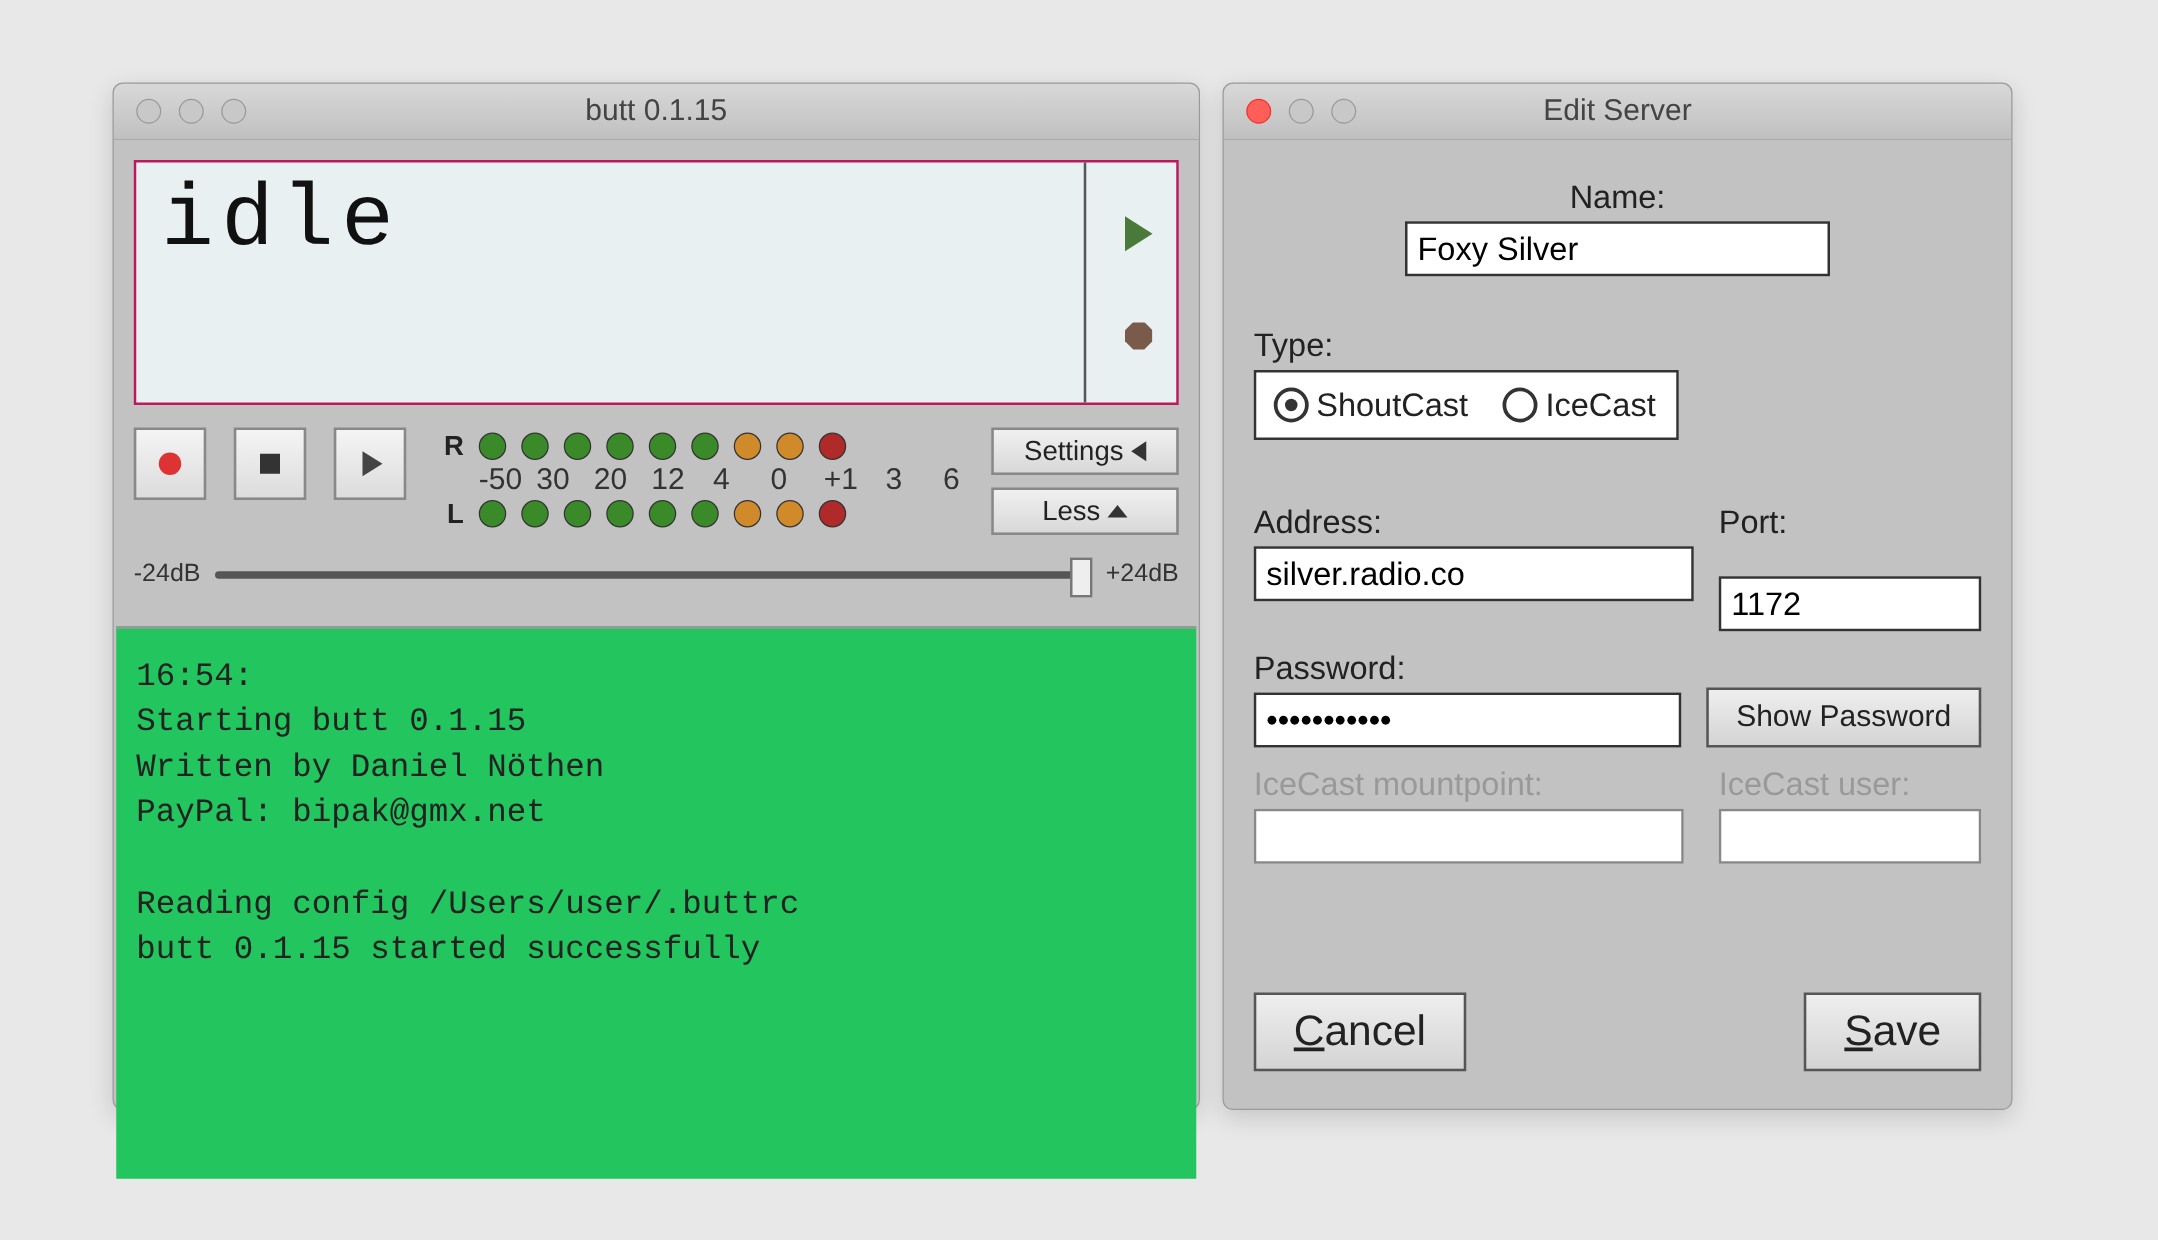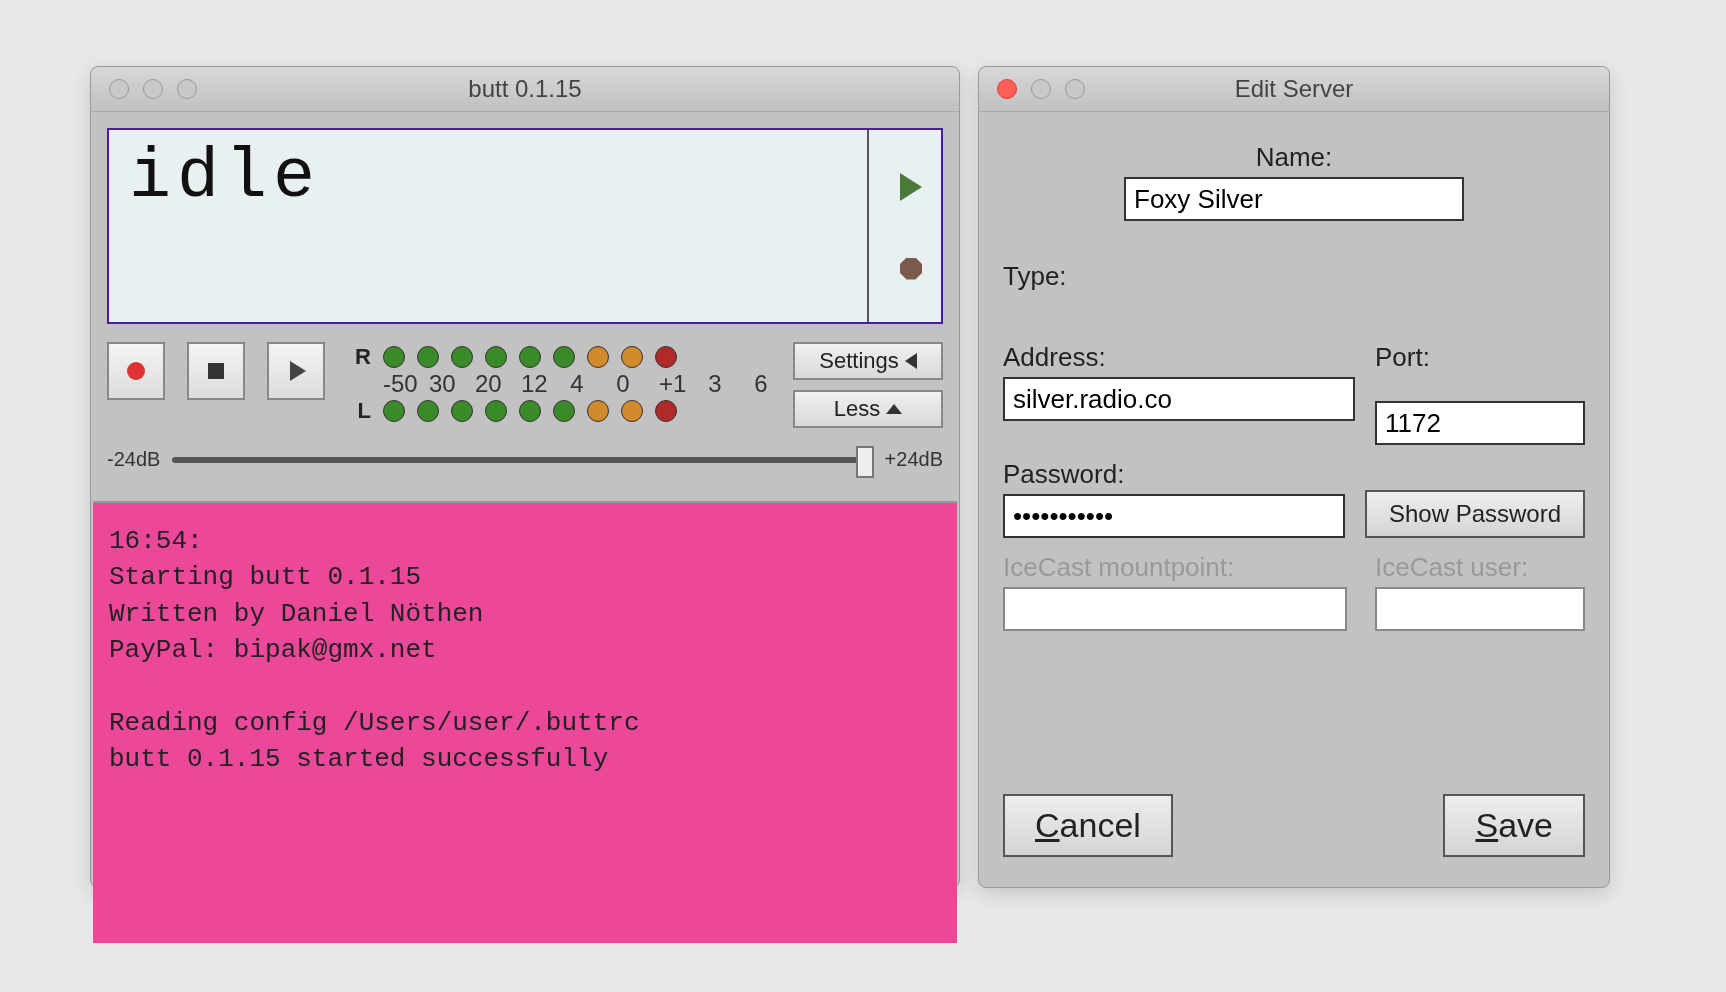--- a/index.html
+++ b/index.html
@@ -51,21 +51,21 @@
   }
 
   
   #win-main {
     left: 90px; top: 66px;
     width: 868px; height: 820px;
   }
   .lcd-frame {
     margin: 16px 16px 0 16px;
     height: 192px;
-    border: 2px solid #4c1d95;
+    border: 2px solid #be185d;
     background: #e8f0f2;
     display: flex;
     position: relative;
   }
   .lcd-text-area {
     flex: 1;
     padding: 8px 20px;
     font-family: "Courier New", monospace;
     font-size: 70px;
     letter-spacing: 6px;
@@ -158,21 +158,21 @@
     flex:1; height:6px; background:#555; position:relative; border-radius:3px;
   }
   .gain-thumb {
     position:absolute; right:-1px; top:-11px;
     width:14px; height:28px; background:#eee; border:2px solid #777;
   }
 
   .log {
     margin: 30px 2px 2px 2px;
     height: 400px;
-    background: #ec4899;
+    background: #22c55e;
     border-top: 2px solid #999;
     padding: 20px 16px;
     font-family: "Courier New", monospace;
     font-size: 26px;
     line-height: 1.4;
     white-space: pre-wrap;
     overflow: hidden;
   }
 
   
@@ -351,20 +351,30 @@
   </div>
 
   <div class="dlg-body">
     <div class="center-block">
       <span class="field-label">Name:</span>
       <input class="text-input name-input" value="Foxy Silver" style="">
     </div>
 
     <div class="type-block">
       <span class="field-label">Type:</span>
+      <div class="type-box">
+        <span class="radio-label">
+          <span class="radio sel"></span>
+          <span>ShoutCast</span>
+        </span>
+        <span class="radio-label">
+          <span class="radio"></span>
+          <span>IceCast</span>
+        </span>
+      </div>
     </div>
 
     <div class="row">
       <div class="col addr-col">
         <span class="field-label">Address:</span>
         <input class="text-input" style="width: 100%;" value="silver.radio.co">
       </div>
       <div class="col port-col">
         <span class="field-label">Port:</span>
         <input class="text-input" style="width: 100%; margin-top: 24px;" value="1172">

